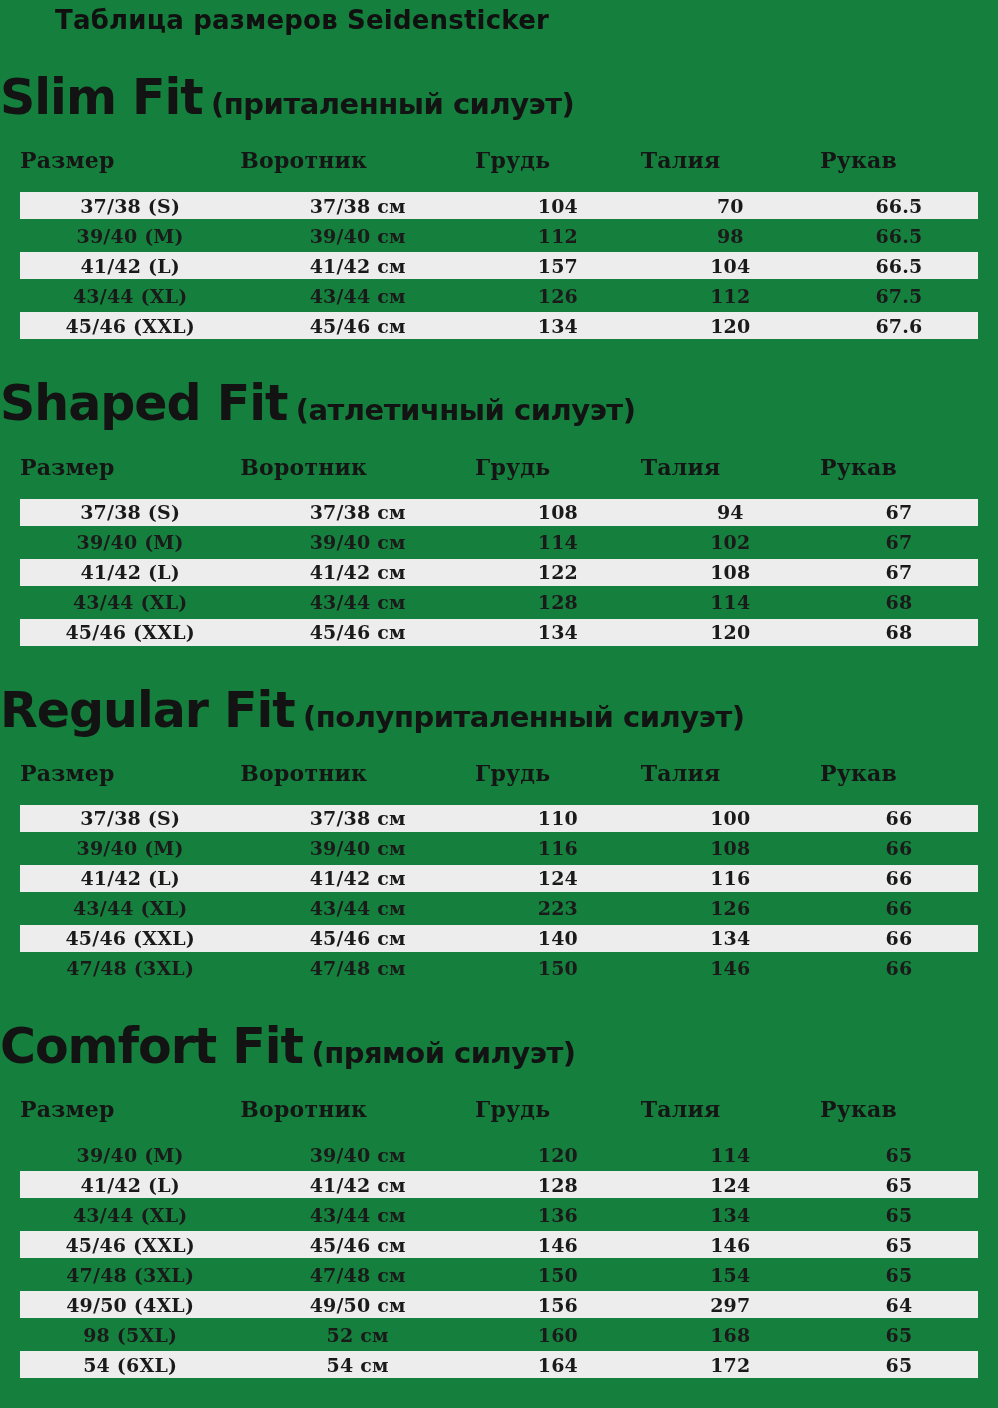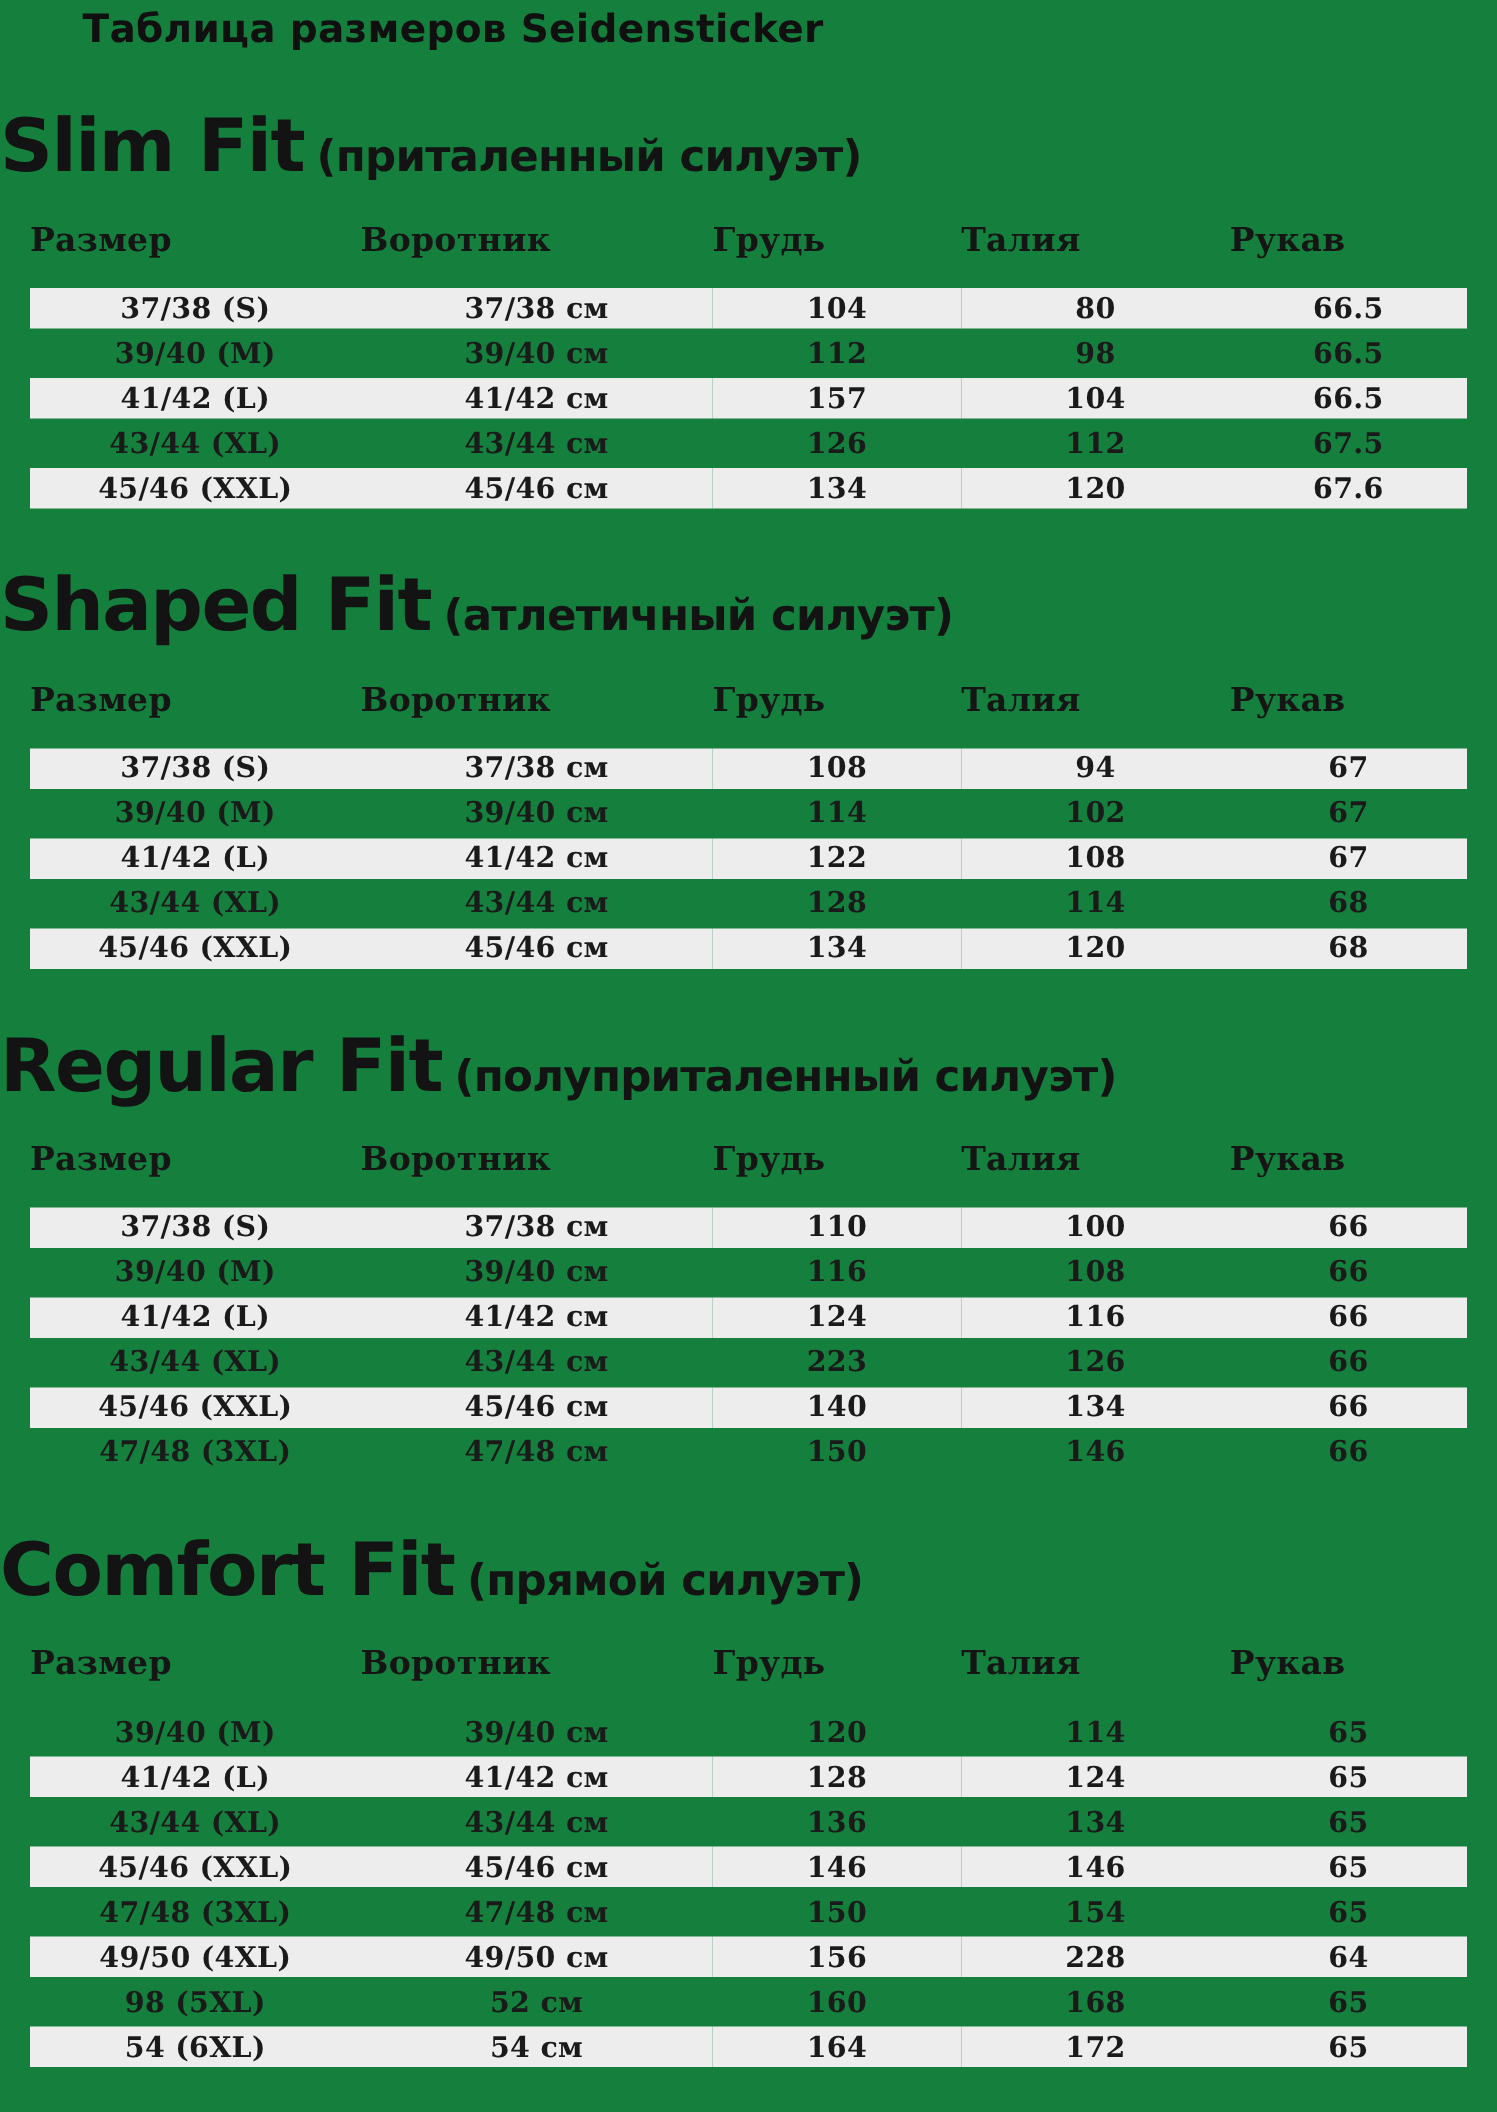--- a/index.html
+++ b/index.html
@@ -107,21 +107,21 @@
               <th>Грудь</th>
               <th>Талия</th>
               <th>Рукав</th>
             </tr>
           </thead>
           <tbody>
             <tr class="striped">
               <td>37/38 (S)</td>
               <td>37/38 см</td>
               <td>104</td>
-              <td>80</td>
+              <td>70</td>
               <td>66.5</td>
             </tr>
             <tr>
               <td>39/40 (M)</td>
               <td>39/40 см</td>
               <td>112</td>
               <td>98</td>
               <td>66.5</td>
             </tr>
             <tr class="striped">
@@ -323,21 +323,21 @@
               <td>47/48 (3XL)</td>
               <td>47/48 см</td>
               <td>150</td>
               <td>154</td>
               <td>65</td>
             </tr>
             <tr class="striped">
               <td>49/50 (4XL)</td>
               <td>49/50 см</td>
               <td>156</td>
-              <td>228</td>
+              <td>297</td>
               <td>64</td>
             </tr>
             <tr>
               <td>98 (5XL)</td>
               <td>52 см</td>
               <td>160</td>
               <td>168</td>
               <td>65</td>
             </tr>
             <tr class="striped">

